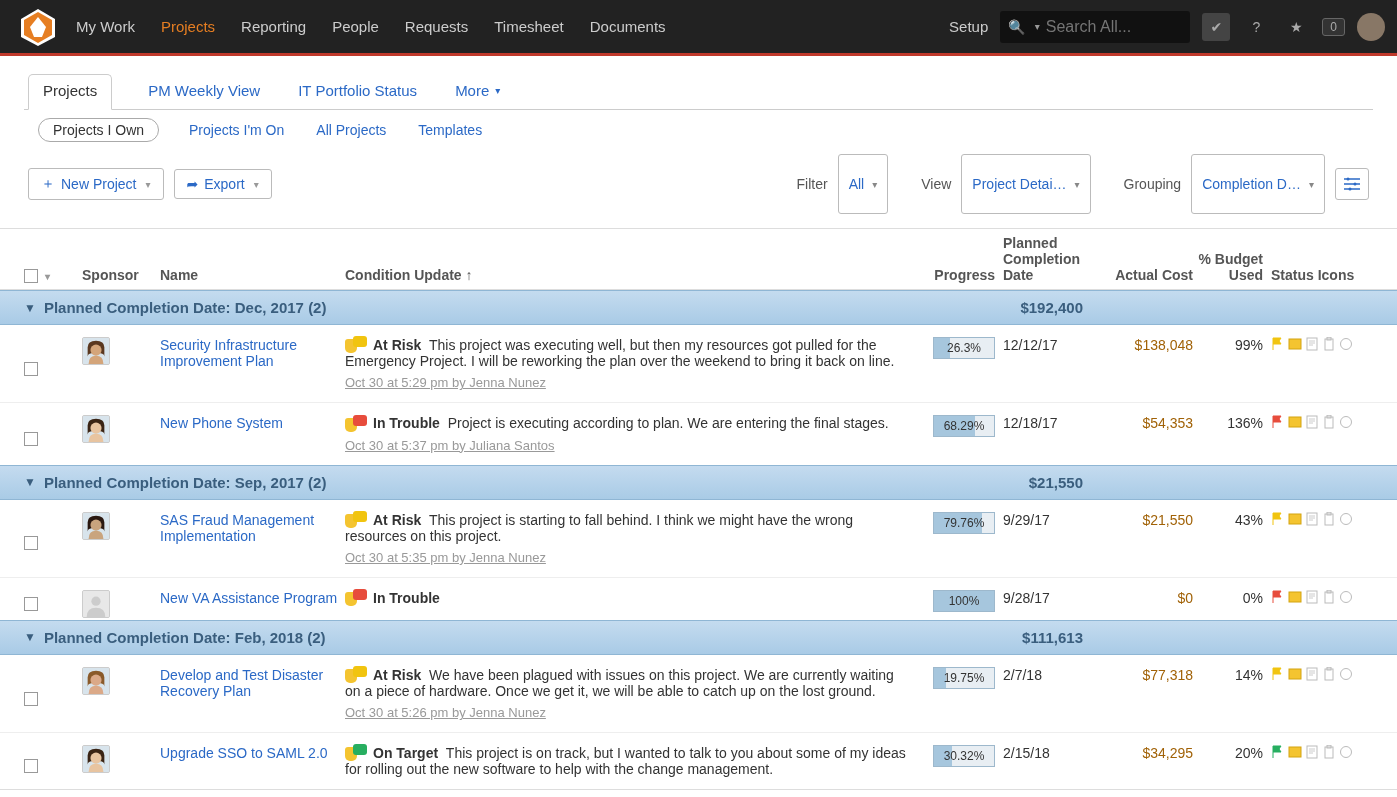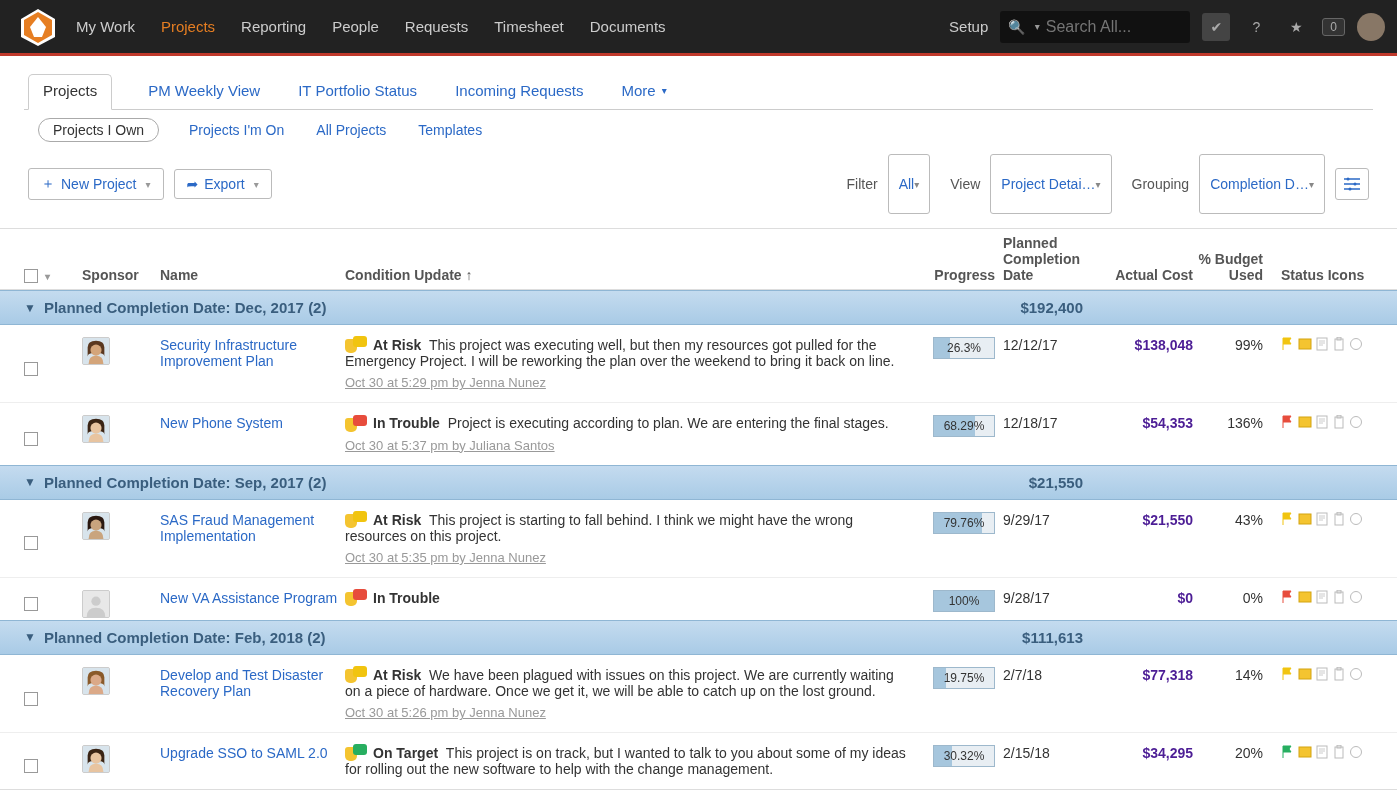--- a/index.html
+++ b/index.html
@@ -21,55 +21,55 @@
 .content { padding:0 24px; }
 .tabrow { display:flex; gap:34px; border-bottom:1px solid #ccc; margin-top:18px; padding-left:4px; }
 .tabrow .tab { padding:8px 2px 10px; font-size:15px; color:#2b69c6; cursor:pointer; display:flex; align-items:center; gap:6px;}
 .tabrow .tab.active { color:#333; border:1px solid #ccc; border-bottom:1px solid #fff; border-radius:5px 5px 0 0; margin-bottom:-1px; padding:7px 14px 10px; background:#fff;}
 .subtabs { display:flex; gap:28px; padding:8px 4px 0 14px; }
 .subtabs .pill { color:#2b69c6; font-size:14px; padding:4px 2px; cursor:pointer; }
 .subtabs .pill.active { color:#333; border:1px solid #aaa; border-radius:14px; padding:3px 14px; }
 .toolbar { display:flex; align-items:center; padding:12px 4px 14px; gap:10px; flex-wrap:wrap;}
 .btn { border:1px solid #bbb; background:#fff; border-radius:3px; padding:6px 12px; font-size:14px; color:#2b69c6; display:flex; align-items:center; gap:6px; cursor:pointer; }
 .spacer{flex:1;}
-.lbl { font-size:14px; color:#555; margin-left:10px;}
-.dd { border:1px solid #bbb; border-radius:3px; padding:21px 10px; font-size:14px; color:#2b69c6; display:flex; align-items:center; cursor:pointer; max-width:140px; white-space:nowrap; overflow:hidden;}
+.lbl { font-size:14px; color:#555; margin-left:23px;}
+.dd { border:1px solid #bbb; border-radius:3px; padding:21px 10px; font-size:14px; color:#2b69c6; display:flex; align-items:center; gap:8px; cursor:pointer; max-width:140px; white-space:nowrap; overflow:hidden;}
 .dd .chev{color:#888;font-size:10px;}
 .iconbtn{border:1px solid #bbb;border-radius:3px;width:34px;height:32px;display:flex;align-items:center;justify-content:center;color:#2b69c6;cursor:pointer;}
 
 .table { margin:0 -24px; }
 .thead { display:flex; border-top:1px solid #ddd; border-bottom:1px solid #ddd; font-size:14px; font-weight:600; color:#555; align-items:flex-end; padding:6px 24px; }
 .col-chk{width:58px;display:flex;align-items:center;gap:4px;}
 .col-spon{width:78px;}
 .col-name{width:185px;}
 .col-cond{flex:1;padding-right:10px;}
 .col-prog{width:80px;text-align:right;padding-right:8px;}
 .col-date{width:100px;}
 .col-cost{width:90px;text-align:right;}
 .col-bud{width:70px;text-align:right;}
-.col-icons{width:110px;padding-left:18px;}
+.col-icons{width:110px;padding-left:8px;}
 .grp { background:linear-gradient(#c4dbef,#a9cbe6); border-top:1px solid #8fb6d4; border-bottom:1px solid #8fb6d4; display:flex; align-items:center; padding:8px 24px; font-size:15px; font-weight:600; color:#3a5e7e;}
 .grp .gcost{margin-left:auto;width:560px;display:flex;}
 .grp .gcost span{width:90px;text-align:right;}
 .gchev{color:#3a5e7e;margin-right:8px;font-size:12px;cursor:pointer;}
 .row { display:flex; padding:12px 24px 2px; font-size:14px; color:#333;}
 .row + .row {border-top:1px solid #eee;}
 .chkbox{width:14px;height:14px;border:1px solid #999;background:#fff;cursor:pointer;}
 .av{width:28px;height:28px;border:1px solid #ccc;background:#ddd;border-radius:2px;display:flex;align-items:center;justify-content:center;overflow:hidden;}
 .av svg{width:100%;height:100%;}
 .pname{color:#2b69c6;cursor:pointer;}
 .cond-label{font-weight:600;}
 .cond-meta{color:#999;font-size:13px;margin-top:6px;margin-bottom:10px;text-decoration:underline;}
 .cond-icn{display:inline-flex;vertical-align:middle;margin-right:6px;}
 .cond-icn .p{width:12px;height:14px;border-radius:3px 3px 5px 5px;margin-right:-4px;}
 .cond-icn .bub{width:14px;height:11px;border-radius:3px;position:relative;top:-3px;}
 .progcell{border:1px solid #9db8cc;background:#e8eef3;height:22px;width:62px;position:relative;font-size:12px;display:flex;align-items:center;justify-content:center;margin-left:auto;}
 .progcell .fill{position:absolute;left:0;top:0;bottom:0;background:#a6c6dd;}
 .progcell .txt{position:relative;font-weight:500;color:#333;}
-.cost{color:#4c1d95;font-weight:700;text-align:right;}
+.cost{color:#a16207;font-weight:400;text-align:right;}
 .sicons{display:flex;gap:3px;align-items:center;}
 .si{width:14px;height:14px;}
 .footer{text-align:right;padding:8px 24px;border-top:1px solid #ddd;color:#666;font-size:13px;}
 .chevsm{font-size:10px;color:#999;margin-left:3px;}
 svg{display:block;}
 </style>
 </head>
 <body>
 
 <div class="topbar">
@@ -103,21 +103,20 @@
     <div class="avatar-t"></div>
   </div>
 </div>
 
 <div class="content">
 
   <div class="tabrow" id="tabs">
       <div class="tab active">Projects</div>
       <div class="tab">PM Weekly View</div>
       <div class="tab">IT Portfolio Status</div>
-      <div class="tab">Incoming Requests</div>
       <div class="tab">More<span style="font-size: 10px; color: rgb(43, 105, 198);">▾</span></div>
     </div>
 
   <div class="subtabs" id="subtabs">
       <div class="pill active">Projects I Own</div>
       <div class="pill">Projects I'm On</div>
       <div class="pill">All Projects</div>
       <div class="pill">Templates</div>
     </div>
 

